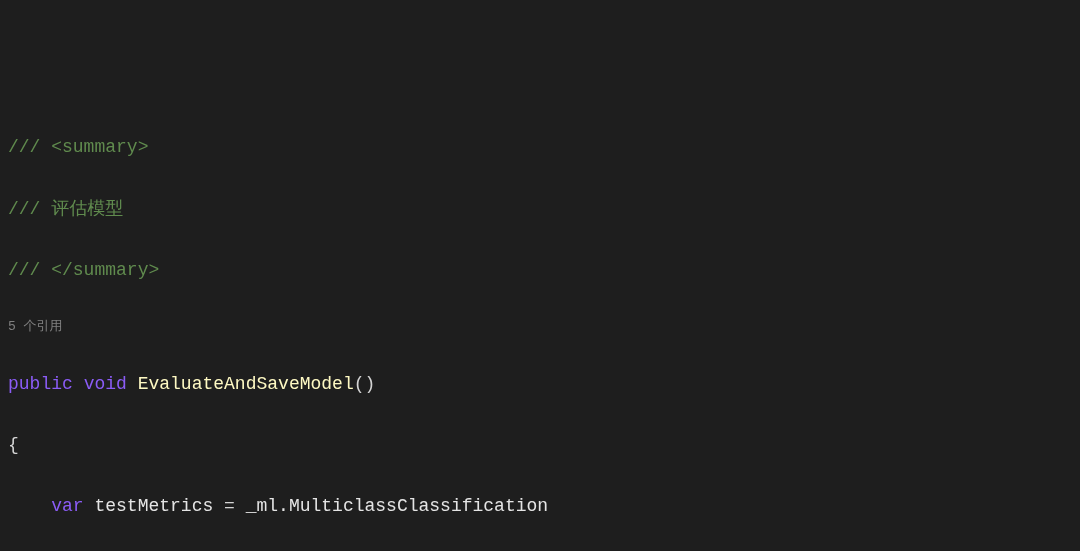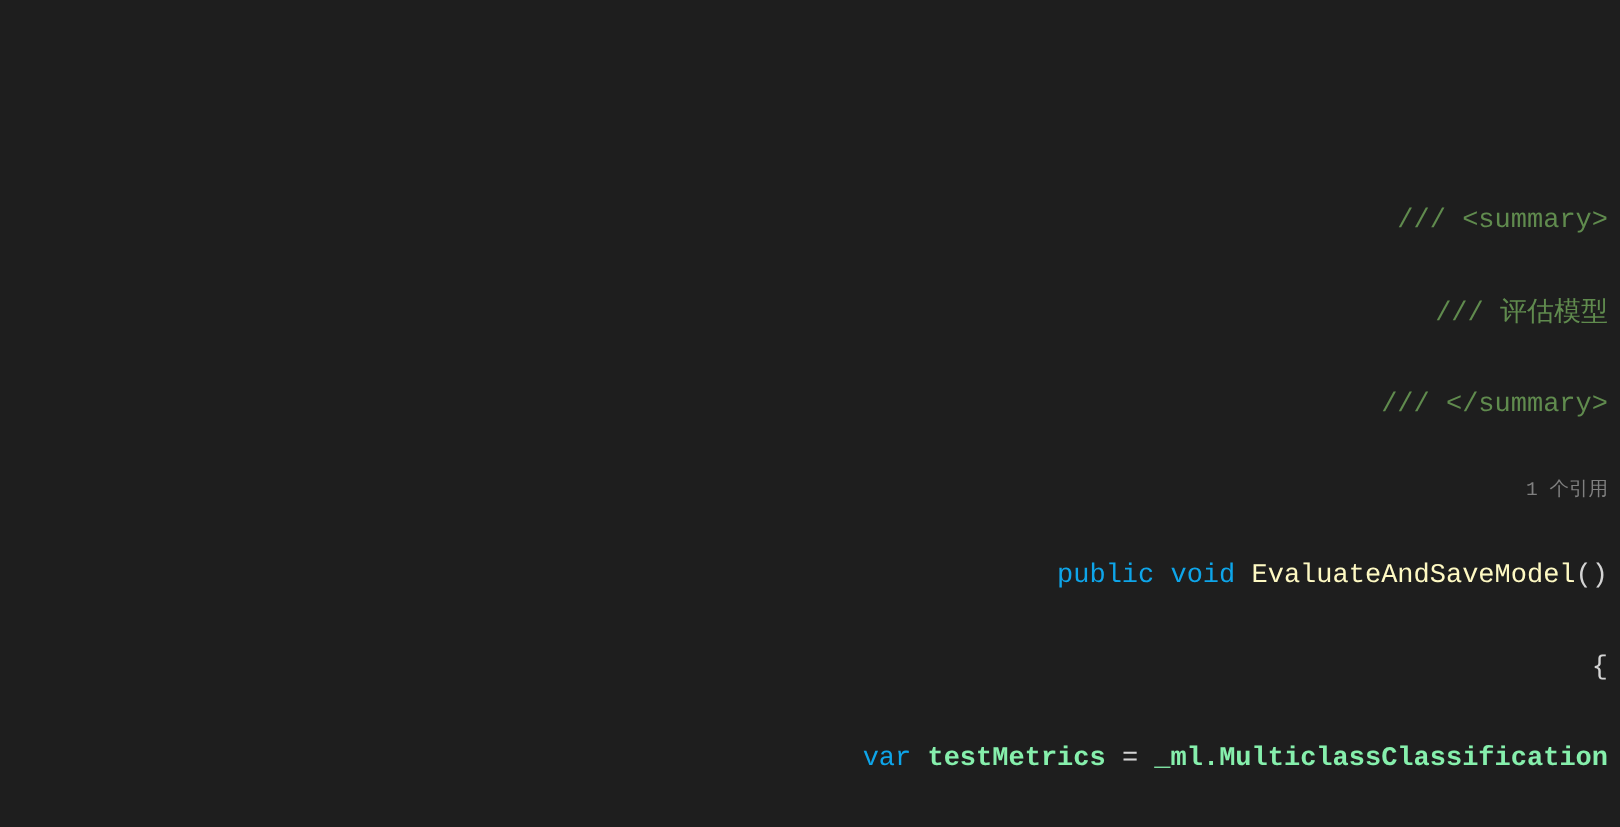--- a/index.html
+++ b/index.html
@@ -1,54 +1,53 @@
 <!DOCTYPE html>
 <html><head>
   <meta charset="utf-8">
   <style>
     * {
       margin: 0;
       padding: 0;
       box-sizing: border-box;
-      text-align: right;
     }
     body {
       background: #1e1e1e;
       font-family: Consolas, 'Courier New', monospace;
       font-size: 18px;
       color: #d4d4d4;
       padding: 10px 8px;
       white-space: pre;
       overflow: hidden;
       width: 1080px;
       height: 551px;
       line-height: 1.7;
     }
     .line {
       display: block;
       position: relative;
     }
     .comment-xml { color: #608b4e; }
     .reference { color: #808080; font-size: 13px; }
-    .keyword { color: #0ea5e9; font-family: Liberation Mono, monospace; }
-    .identifier { color: #86efac; font-weight: bold; }
+    .keyword { color: #8b5cf6; font-family: Liberation Mono, monospace; }
+    .identifier { color: #e5e5e5; }
     .method { color: #fef9c3; }
     .operator { color: #d4d4d4; }
     .brace { color: #d4d4d4; }
     .punct { color: #d4d4d4; }
   </style>
 </head>
 <body>
 
 
 
 <div class="line"><span class="comment-xml">/// </span><span class="comment-xml">&lt;summary&gt;</span></div>
 <div class="line"><span class="comment-xml">/// </span><span class="comment-xml">评估模型</span></div>
 <div class="line"><span class="comment-xml">/// </span><span class="comment-xml">&lt;/summary&gt;</span></div>
-<div class="line reference"><span>1 个引用</span></div>
+<div class="line reference"><span>5 个引用</span></div>
 <div class="line"><span class="keyword">public</span><span> </span><span class="keyword">void</span><span> </span><span class="method">EvaluateAndSaveModel</span><span class="punct">()</span></div>
 <div class="line"><span class="brace">{</span></div>
 <div class="line"><span>    </span><span class="keyword">var</span><span> </span><span class="identifier">testMetrics</span><span class="operator"> = </span><span class="identifier">_ml.MulticlassClassification</span></div>
 
 
 
 
 
 
 

